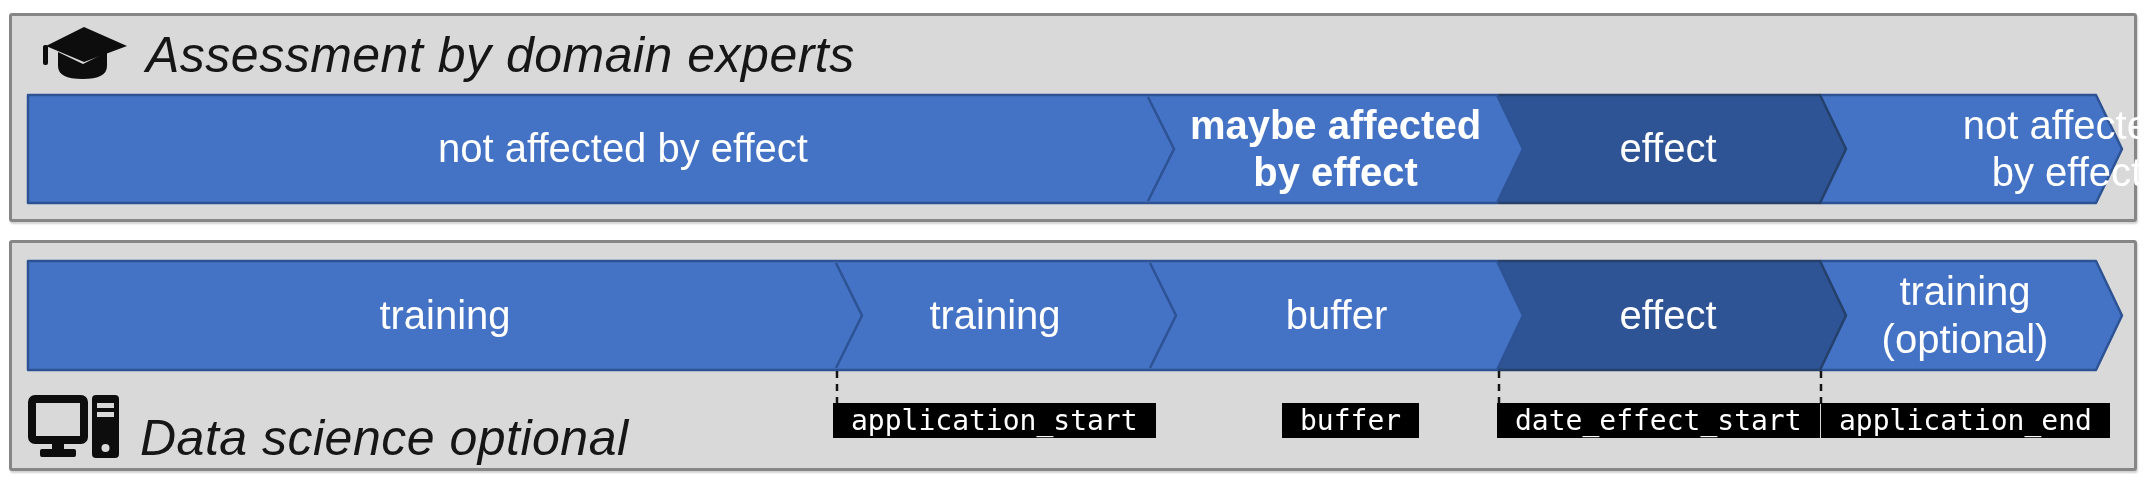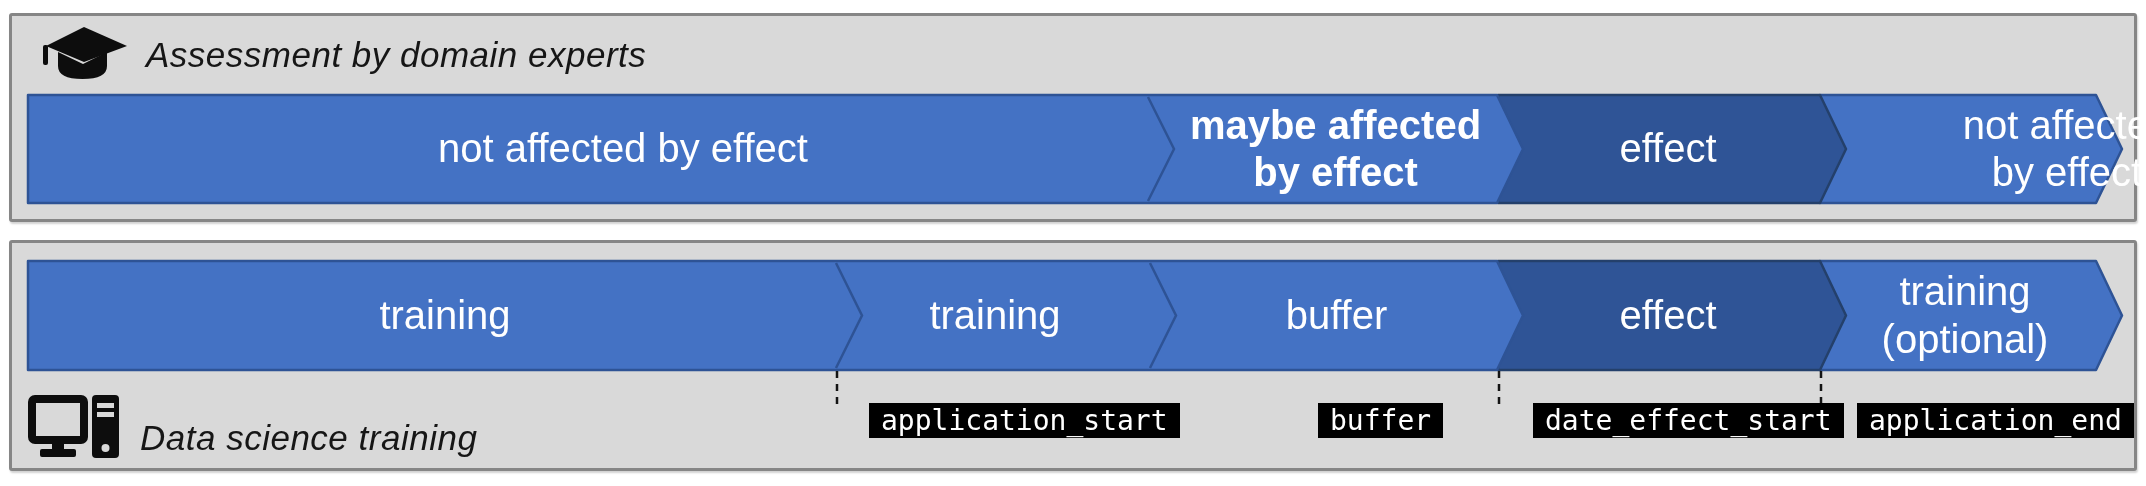--- a/index.html
+++ b/index.html
@@ -23,28 +23,28 @@
   .icon-black{fill:#0d0d0d;}
   .seg-text{
     position:absolute;display:flex;align-items:center;justify-content:center;
     text-align:center;white-space:pre-line;color:#ffffff;font-size:40px;
     line-height:1.18;pointer-events:none;
   }
   .bar-top .seg-text{top:95px;height:108px;}
   .bar-bottom .seg-text{top:261px;height:109px;}
   .title{
     position:absolute;display:flex;align-items:center;height:50px;
-    font-style:italic;font-size:35px;color:#161616;letter-spacing:0.5px;
+    font-style:italic;font-size:50px;color:#161616;letter-spacing:0.5px;
   }
   #title-expert{left:146px;top:30px;}
   #title-ds{left:140px;top:413px;}
   .mark{
     position:absolute;top:403px;background:var(--label-bg);color:var(--label-fg);
     font-family:"DejaVu Sans Mono",monospace;font-size:28px;line-height:35px;
-    padding:0 12px;white-space:nowrap;margin-left:36px;
+    padding:0 18px;white-space:nowrap;
   }
 </style>
 </head>
 <body>
 
 <div id="stage">
 
   <div class="panel" id="panel-expert"></div>
   <div class="panel" id="panel-ds"></div>
 
@@ -82,21 +82,21 @@
       <rect class="icon-black" x="52" y="440" width="12" height="10"></rect>
       <rect class="icon-black" x="40" y="449" width="36" height="8" rx="2"></rect>
       <rect class="icon-black" x="92" y="395" width="27" height="63" rx="4"></rect>
       <rect x="97" y="403" width="17" height="5" fill="#D9D9D9"></rect>
       <rect x="97" y="412" width="17" height="5" fill="#D9D9D9"></rect>
       <circle cx="105.5" cy="448" r="4" fill="#D9D9D9"></circle>
     </g>
   </svg>
 
   <div class="title" id="title-expert">Assessment by domain experts</div>
-  <div class="title" id="title-ds">Data science training</div>
+  <div class="title" id="title-ds">Data science optional</div>
 
   <div class="bar-top">
     <div class="seg-text" style="left:28px;width:1190px;">not affected by effect</div>
     <div class="seg-text" style="left:1148px;width:375px;font-weight:bold;">maybe affected
 by effect</div>
     <div class="seg-text" style="left:1498px;width:340px;">effect</div>
     <div class="seg-text" style="left:1916px;width:302px;">not affected
 by effect</div>
   </div>
 

